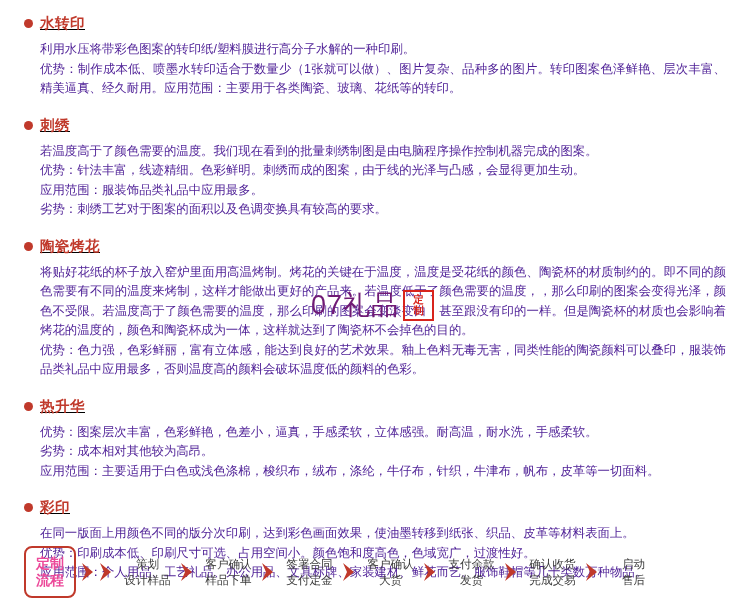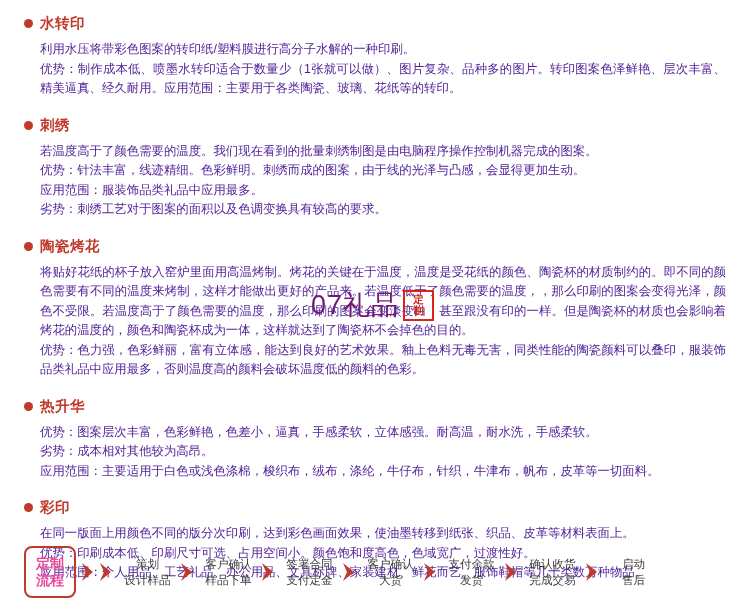--- a/index.html
+++ b/index.html
@@ -17,20 +17,21 @@
     background: #fff;
   }
   .section {
     padding: 0 24px 0 24px;
   }
   .sec-head {
     display: flex;
     align-items: center;
     gap: 7px;
     margin: 0 0 7px 0;
+    text-decoration: underline;
   }
   .bullet {
     width: 9px; height: 9px;
     border-radius: 50%;
     background: #c0392b;
     flex: 0 0 auto;
     display: block;
   }
   .sec-title {
     color: #c0392b;

